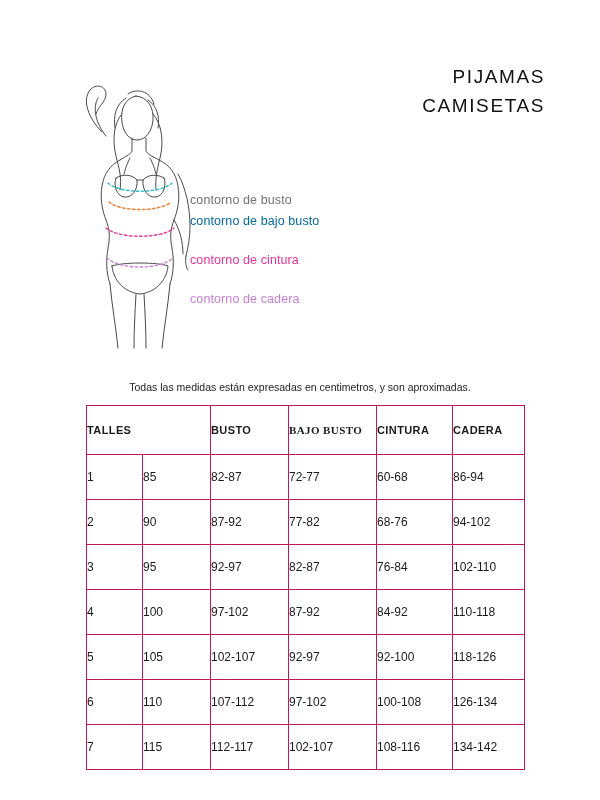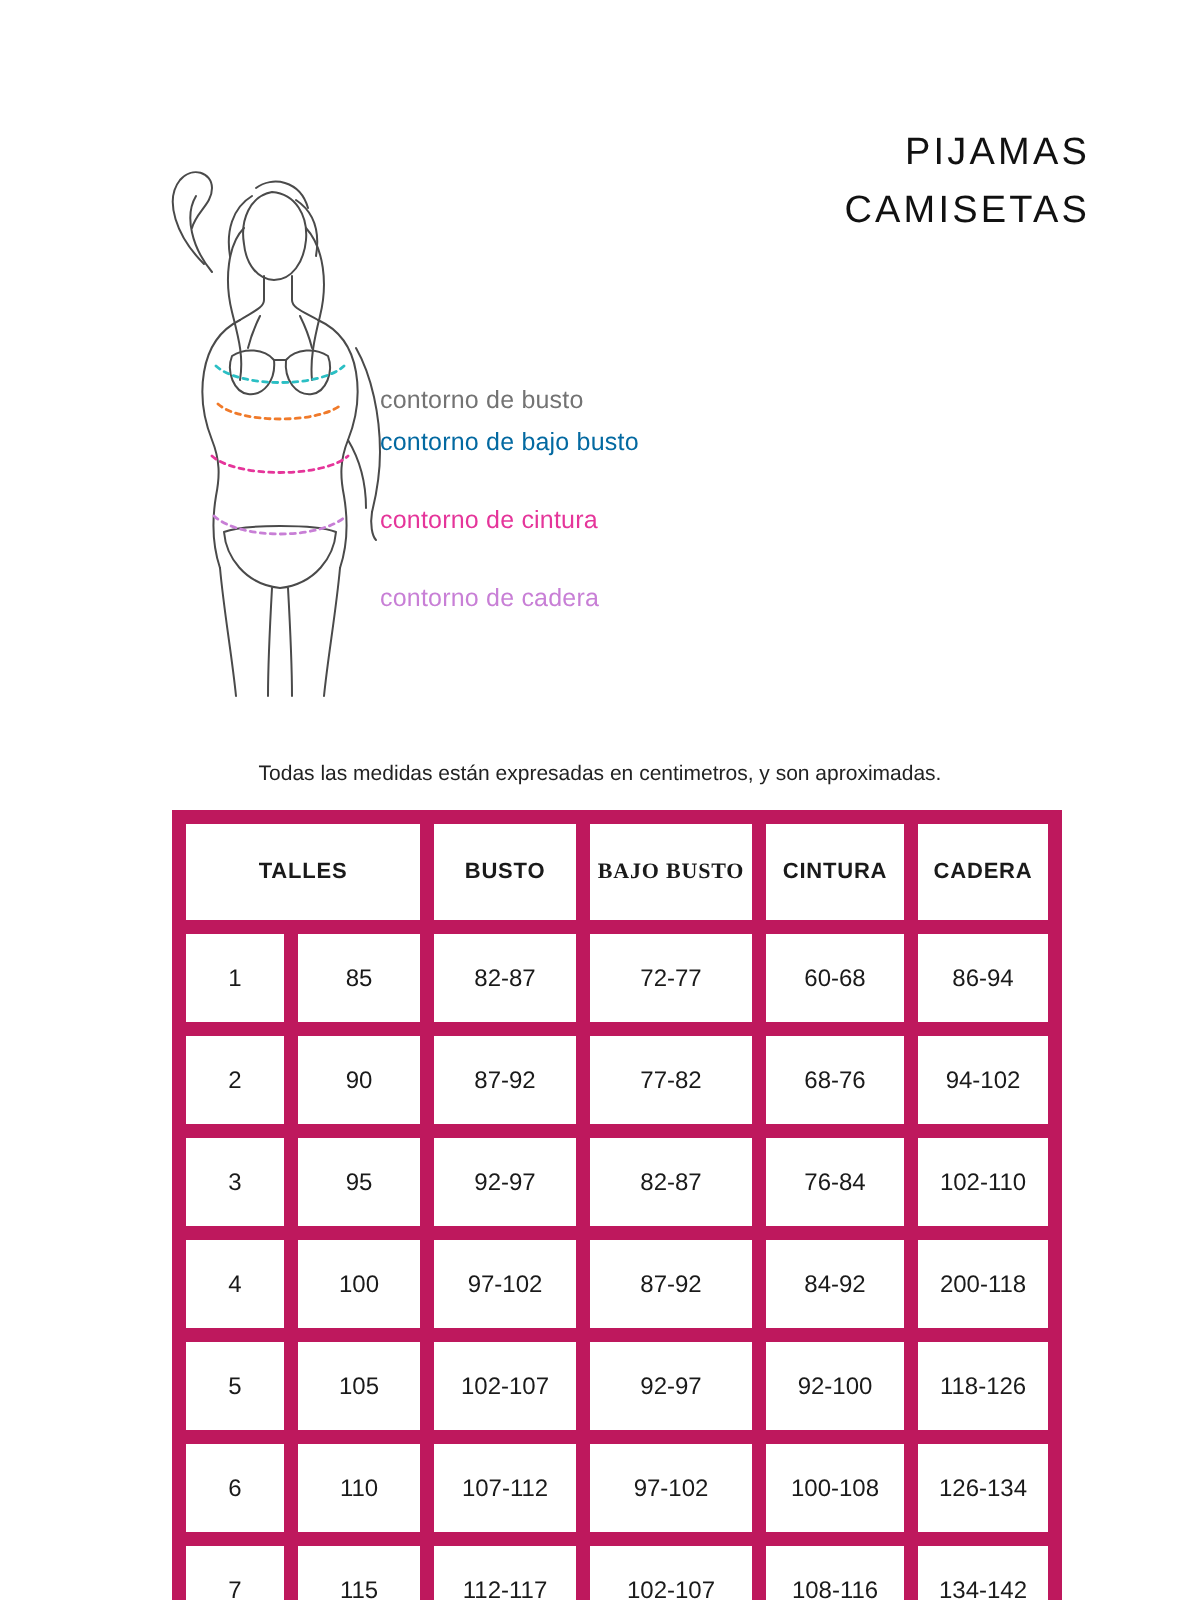--- a/index.html
+++ b/index.html
@@ -88,22 +88,22 @@
     left: 86px;
     width: 428px;
   }
   table.size-table {
     border-collapse: collapse;
     width: 100%;
     table-layout: fixed;
   }
   table.size-table th,
   table.size-table td {
-    border: 7px solid #be185d;
-    text-align: center;
+    border: 1px solid #be185d;
+    text-align: left;
     font-size: 12px;
     color: #1a1a1a;
     height: 44px;
     padding: 0;
   }
   table.size-table thead th {
     font-size: 11px;
     font-weight: bold;
     letter-spacing: 0.4px;
     height: 48px;
@@ -241,21 +241,21 @@
         <td>82-87</td>
         <td>76-84</td>
         <td>102-110</td>
       </tr>
       <tr>
         <td>4</td>
         <td>100</td>
         <td>97-102</td>
         <td>87-92</td>
         <td>84-92</td>
-        <td>200-118</td>
+        <td>110-118</td>
       </tr>
       <tr>
         <td>5</td>
         <td>105</td>
         <td>102-107</td>
         <td>92-97</td>
         <td>92-100</td>
         <td>118-126</td>
       </tr>
       <tr>

